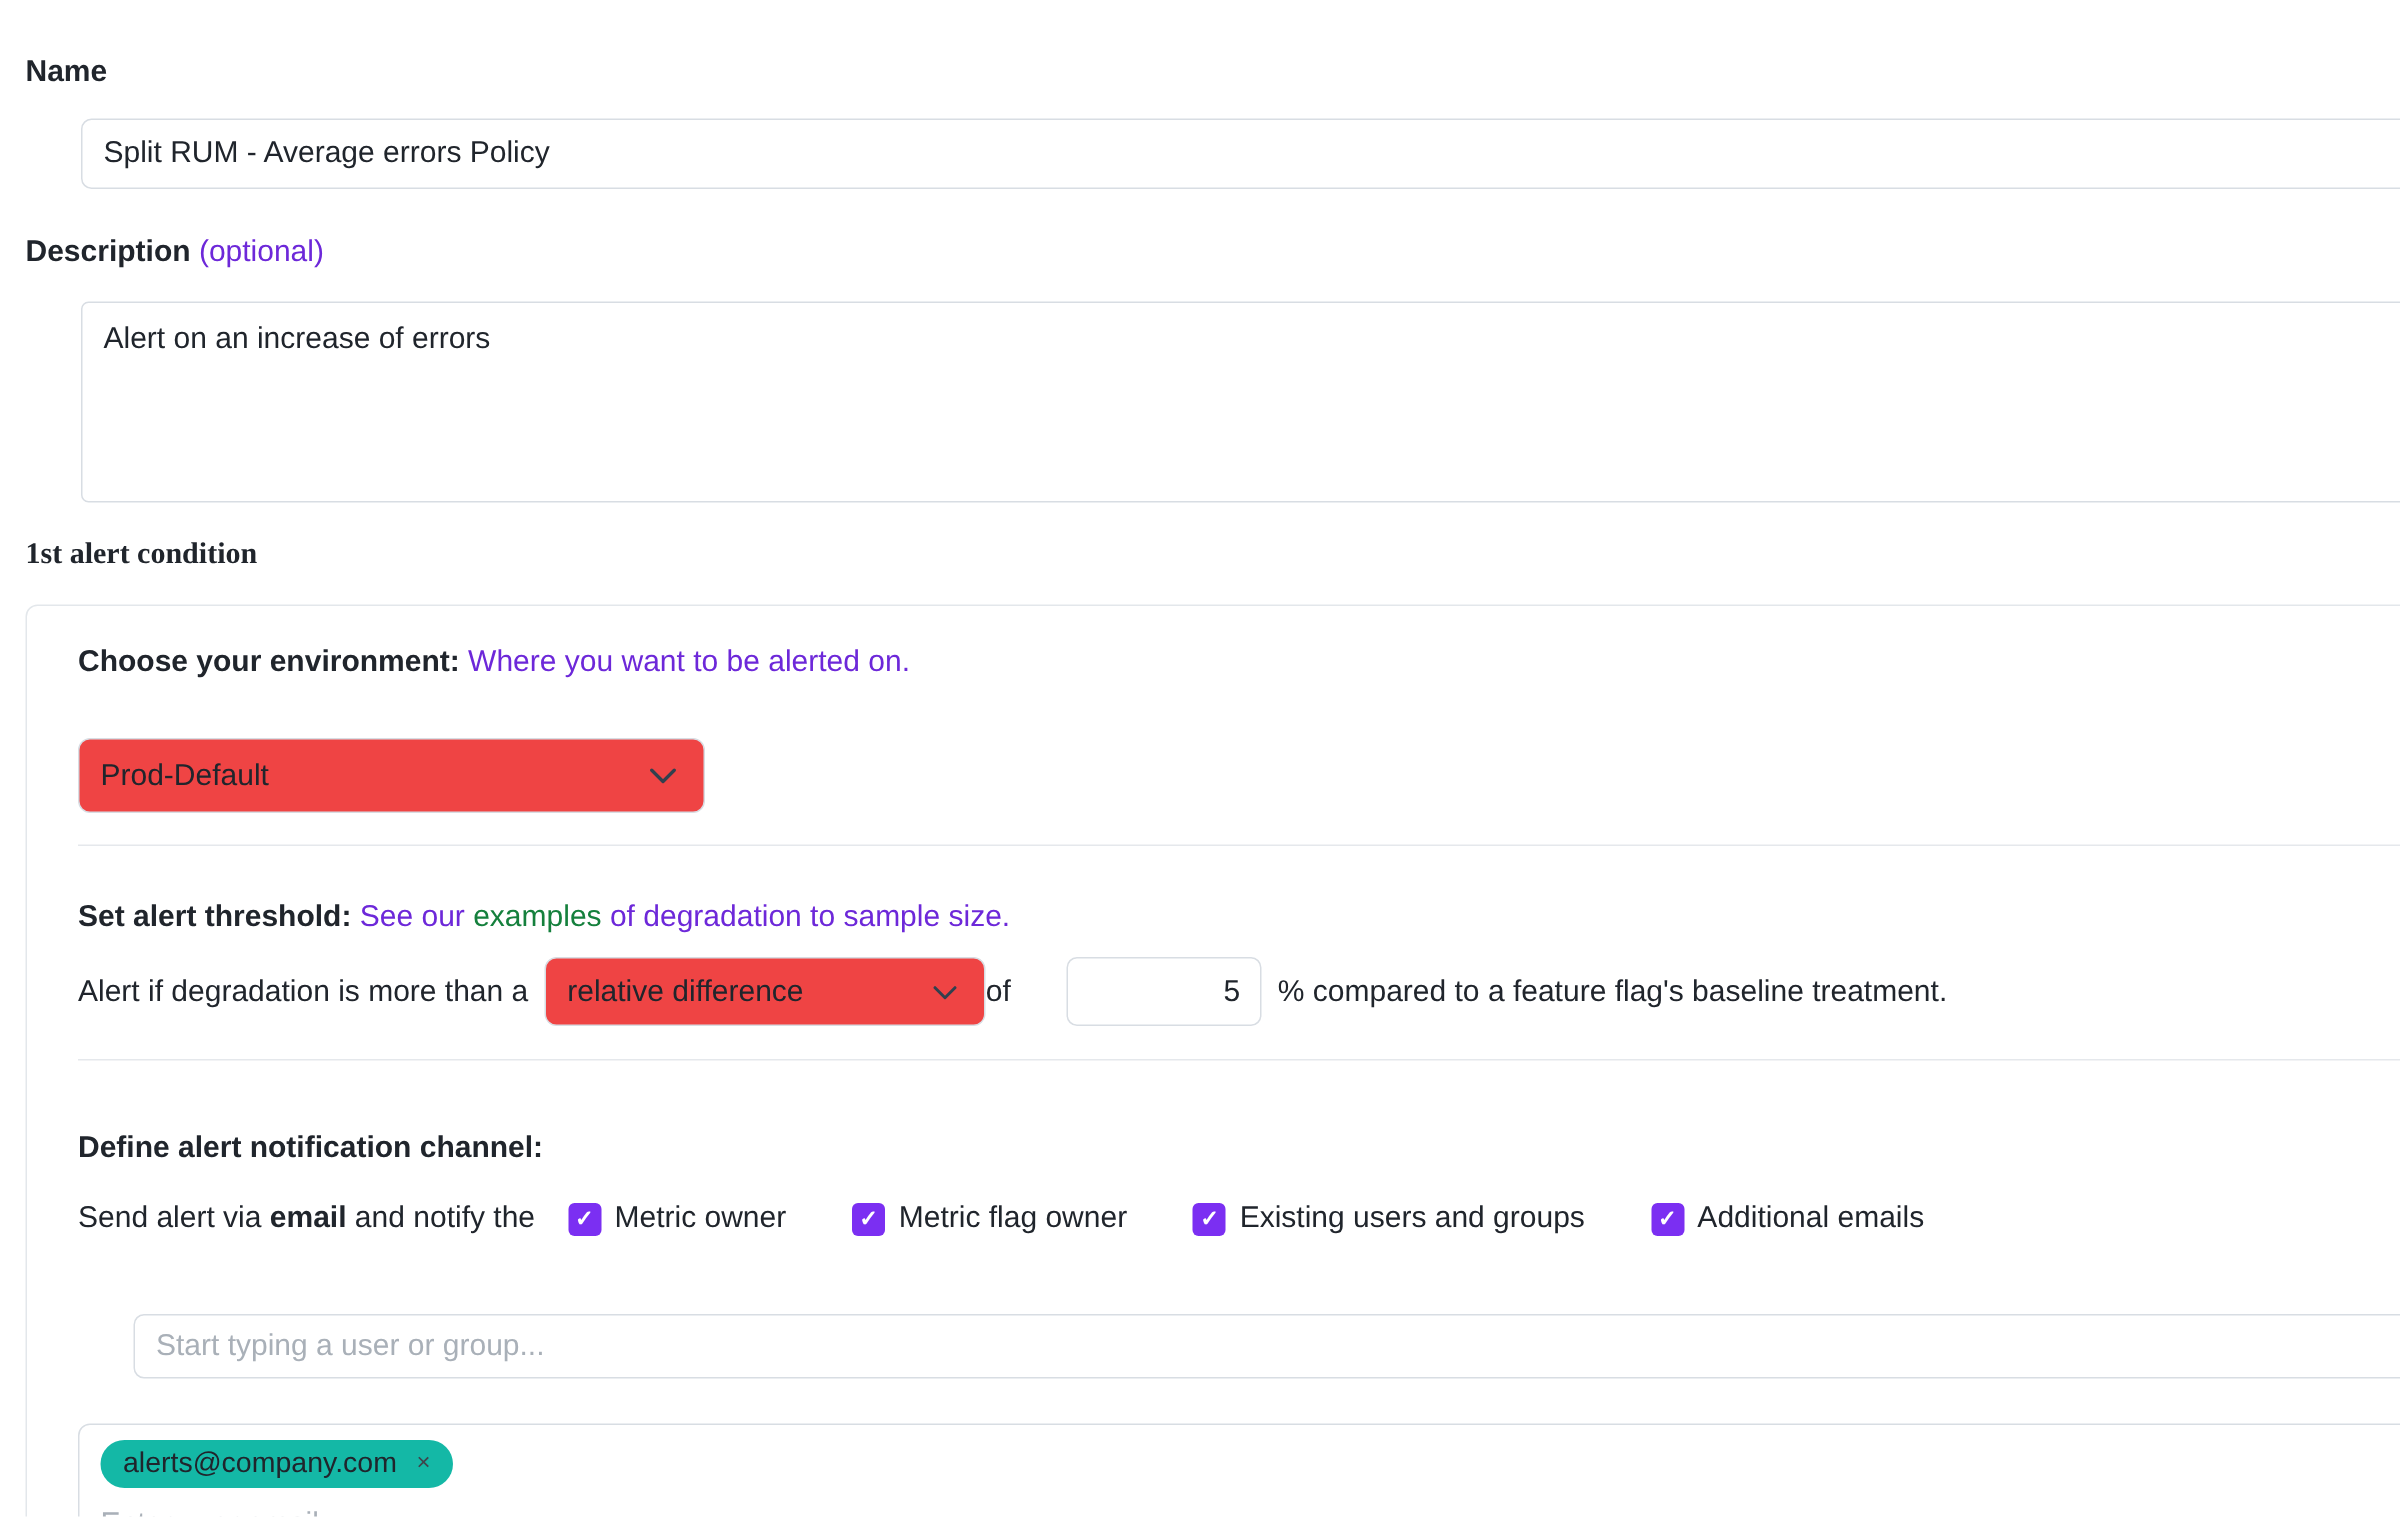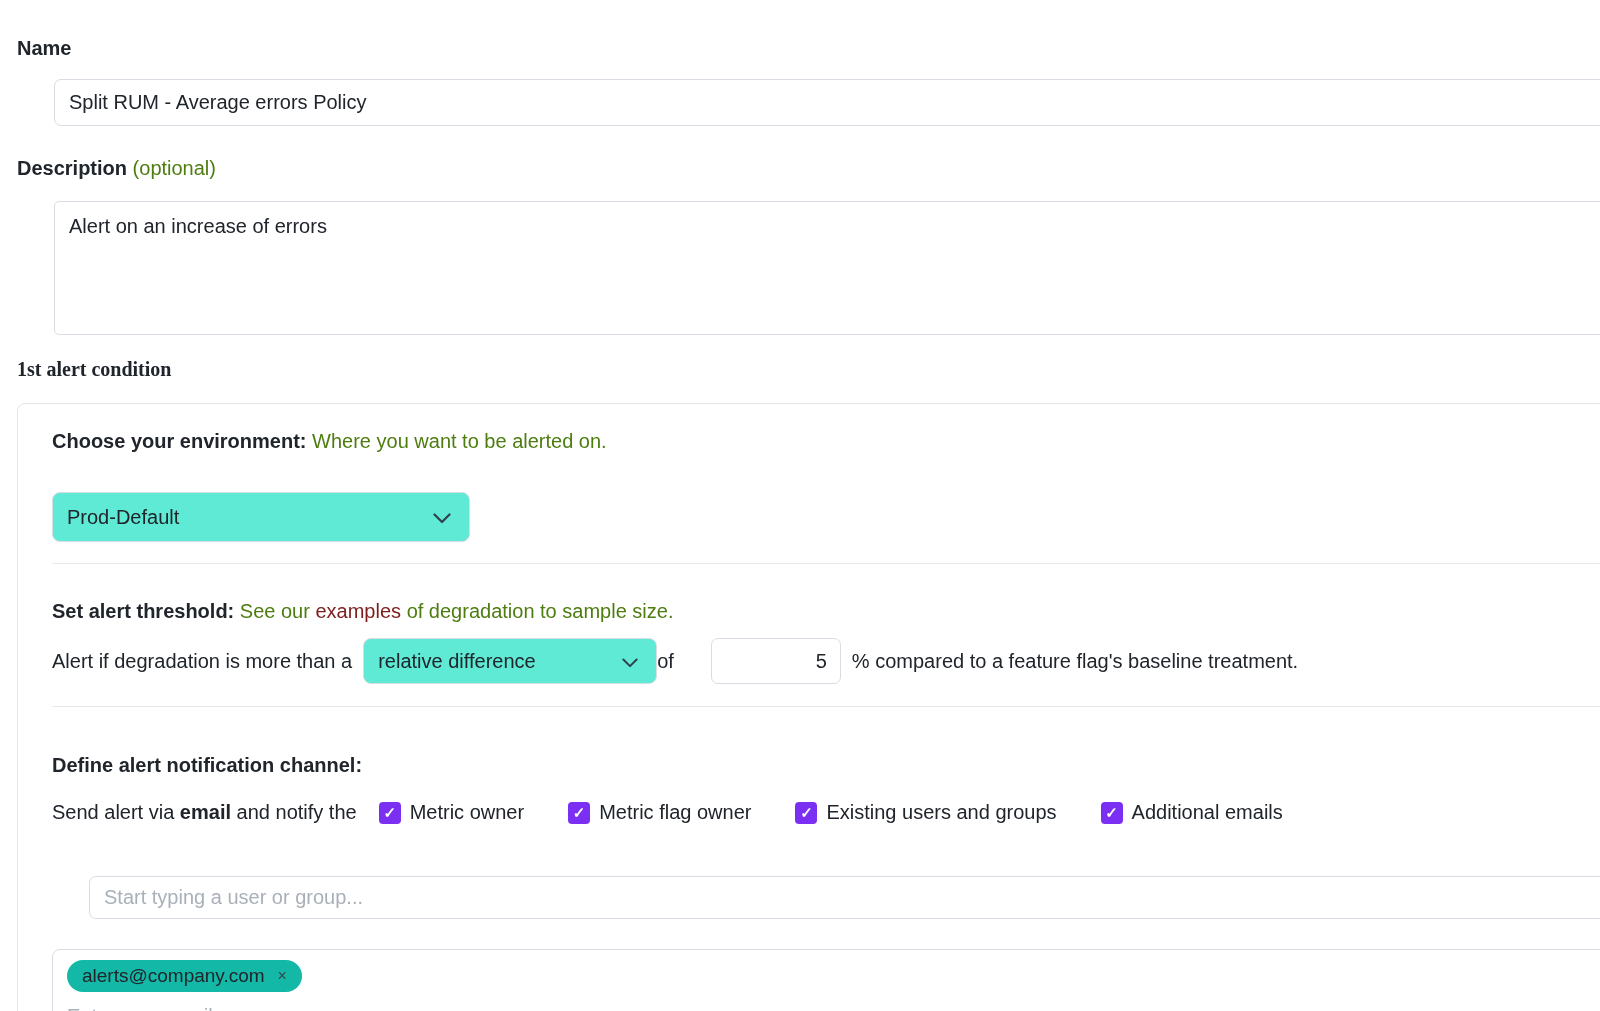--- a/index.html
+++ b/index.html
@@ -7,21 +7,21 @@
     width: 1600px; height: 1011px;
     overflow: hidden;
     background: #ffffff;
     font-family: "Liberation Sans", sans-serif;
     color: #20252c;
   }
   .page { padding: 20px 0 0 17px; }
 
   
   .lbl { font-size: 20px; font-weight: 700; color: #20252c; line-height: 24px; }
-  .muted { color: #4d7c0f; font-weight: 400; }
+  .muted { color: #6d28d9; font-weight: 400; }
   .bleed { margin-right: -24px; }   
 
   input[type="text"], textarea {
     font-family: "Liberation Sans", sans-serif;
     font-size: 20px; color: #20252c;
     border: 1px solid #d8dde3; border-radius: 7px;
     background: #ffffff; outline: none; margin-left: 37px;
   }
   input::placeholder, textarea::placeholder { color: #a9b0b8; }
 
@@ -47,32 +47,32 @@
     padding: 25px 0 0 34px;
     background: #ffffff;
   }
   .line { font-size: 20px; line-height: 24px; }
   .line strong { font-weight: 700; }
 
   .select {
     display: inline-flex; align-items: center; justify-content: space-between;
     border: 1px solid #d8dde3; border-radius: 8px;
     height: 50px; padding: 0 18px 0 14px;
-    font-size: 20px; color: #20252c; background: #5eead4;
+    font-size: 20px; color: #20252c; background: #ef4444;
     cursor: pointer;
   }
   .env-select { width: 418px; margin-top: 39px; }
   .chev { flex: 0 0 auto; margin-left: 12px; }
 
   .divider { border: 0; border-top: 1px solid #e5e8ec; height: 0; }
   .div1 { margin-top: 21px; }
   .div2 { margin-top: 22px; }
 
   .th-label { margin-top: 35px; }
-  .link { color: #7f1d1d; text-decoration: none; cursor: pointer; }
+  .link { color: #15803d; text-decoration: none; cursor: pointer; }
 
   .th-row {
     margin-top: 15px;
     display: flex; align-items: center;
     font-size: 20px; color: #20252c;
   }
   .cmp-select { width: 294px; height: 46px; margin-left: 11px; }
   .of-word { }
   .pct-input {
     width: 130px; height: 46px;

